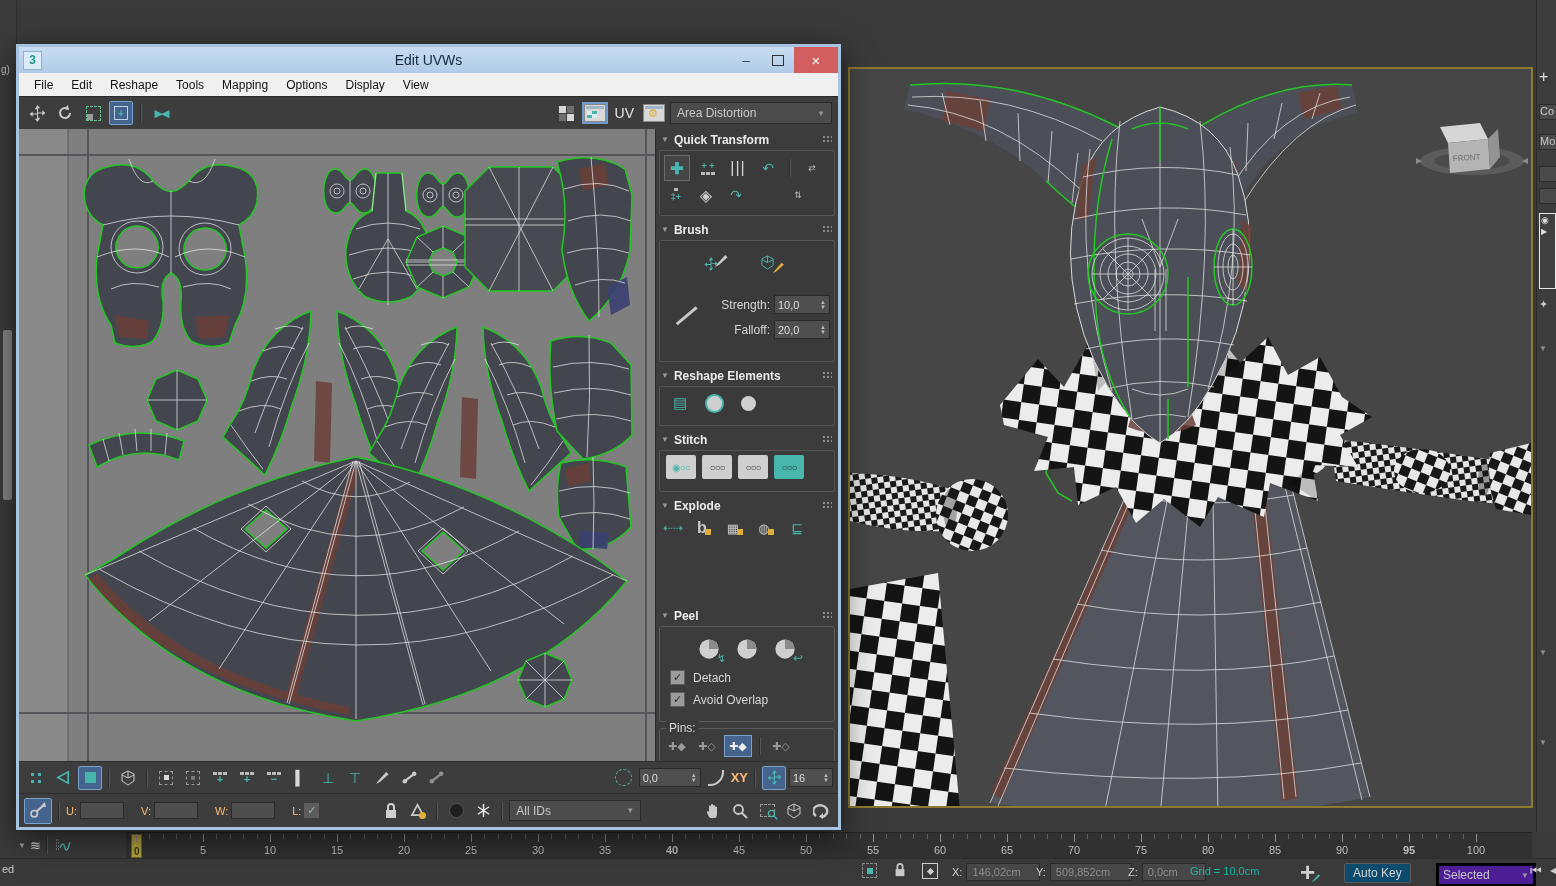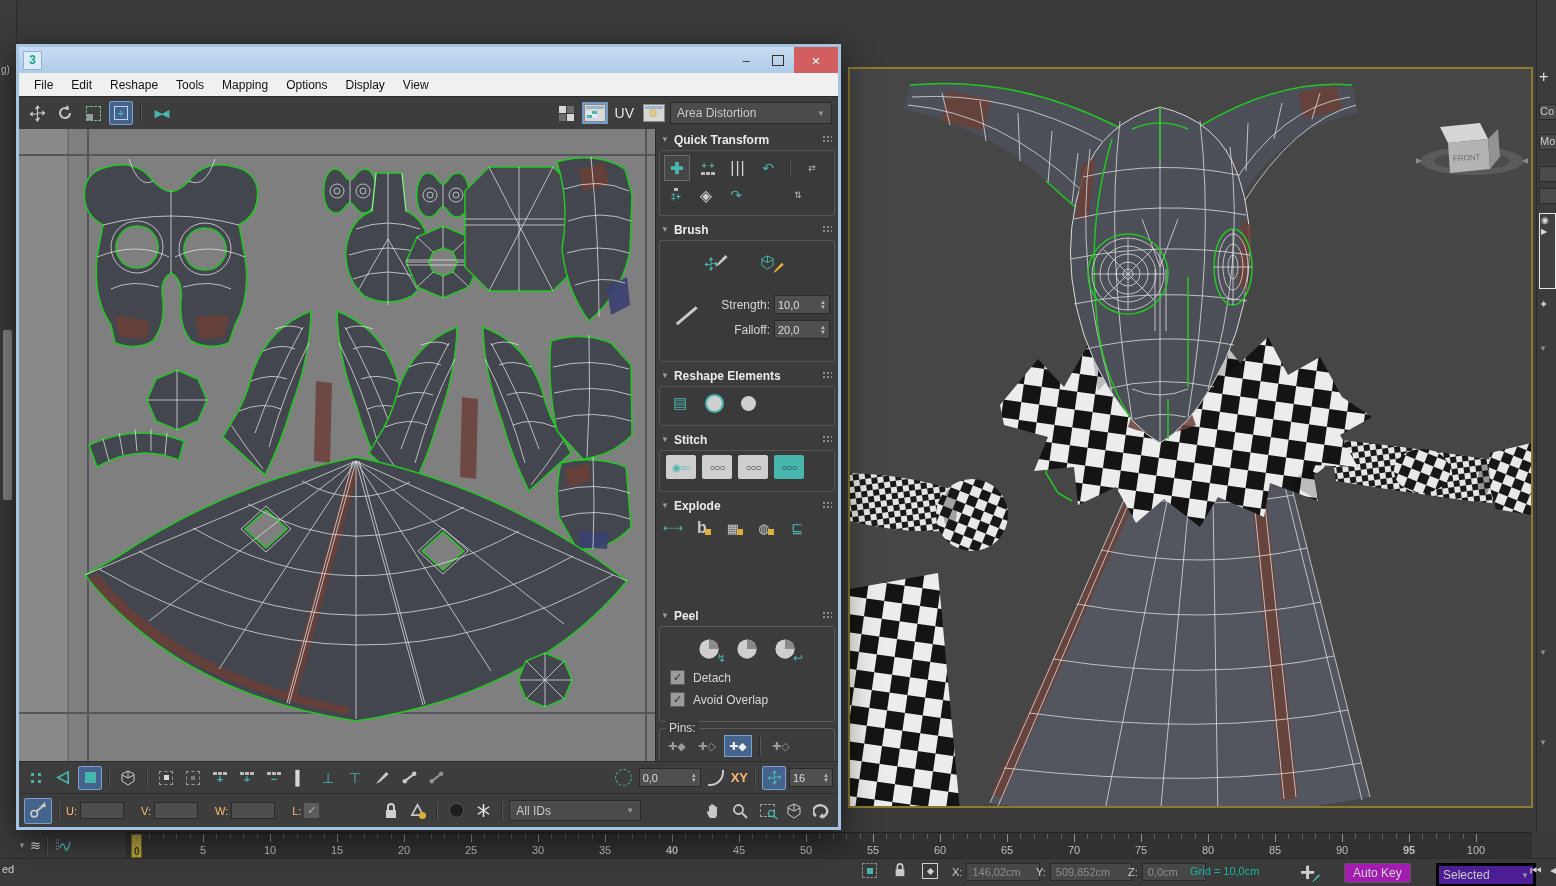--- a/index.html
+++ b/index.html
@@ -22,21 +22,21 @@
   .tick.major{background:#8f8f8f}
   .tlab{position:absolute;top:11px;font-size:11px;color:#bdbdbd;transform:translateX(-50%)}
   #tl-slider{position:absolute;left:5px;top:1px;width:11px;height:24px;background:#b3a23b;border:1px solid #6e6425;box-sizing:border-box}
   #tl-slider span{position:absolute;left:2px;top:11px;font-size:10px;color:#3d3619;font-weight:bold}
   
   #statusbar{left:0;top:858px;width:1556px;height:28px;background:#3a3a3a;border-top:1px solid #2c2c2c}
   #statusbar .lbl{font-size:11px;color:#cfcfcf}
   #statusbar .val{background:#474747;border:1px solid #2a2a2a;color:#8d8d8d;font-size:11px;
                   height:16px;display:inline-flex;align-items:center;padding:0 5px}
   .sbitem{position:absolute;top:4px;display:flex;align-items:center;gap:4px}
-  .sbtn{background:#a21caf;border:1px solid #5a5a5a;border-radius:2px;color:#d6d6d6;font-size:12px;
+  .sbtn{background:#0c4a6e;border:1px solid #5a5a5a;border-radius:2px;color:#d6d6d6;font-size:12px;
         padding:2px 8px;display:inline-flex;align-items:center}
   .sdrop{background:#4c1d95;border:3px solid #000000;color:#c9c9c9;font-size:12px;width:86px;height:18px;
          display:inline-flex;align-items:center;justify-content:space-between;padding:0 4px}
   
   #dlg{left:16px;top:44px;width:819px;height:780px;background:#3e3e3e;border:3px solid #a6c4e2;
        box-shadow:0 8px 30px rgba(0,0,0,.6)}
   #titlebar{position:absolute;left:0;top:0;width:819px;height:26px;
             background:linear-gradient(#c7dcf2,#b0cbe8);display:flex;align-items:center}
   #appicon{width:17px;height:17px;margin-left:4px;background:#dcebf8;border:1px solid #8fb2d4;
            color:#1d9a8f;font-weight:bold;font-size:12px;display:flex;align-items:center;justify-content:center}
@@ -551,20 +551,21 @@
     <span class="lbl" style="font-size:13px">⏮</span>
   </div>
   <div class="sbitem" style="left:1550px">
     <span class="lbl" style="font-size:12px">◀</span>
   </div>
 </div>
 
 <div class="abs" id="dlg">
   <div id="titlebar">
     <div id="appicon">3</div>
+    <div id="dlg-title">Edit UVWs</div>
     <div class="winbtns">
       <div class="wbtn">–</div>
       <div class="wbtn" style="font-size:11px;border:0">
           <span style="width:10px;height:9px;border:1.5px solid #333;display:inline-block"></span>
         </div>
       <div class="wbtn close">×</div>
     </div>
   </div>
 
   <div id="menubar">

